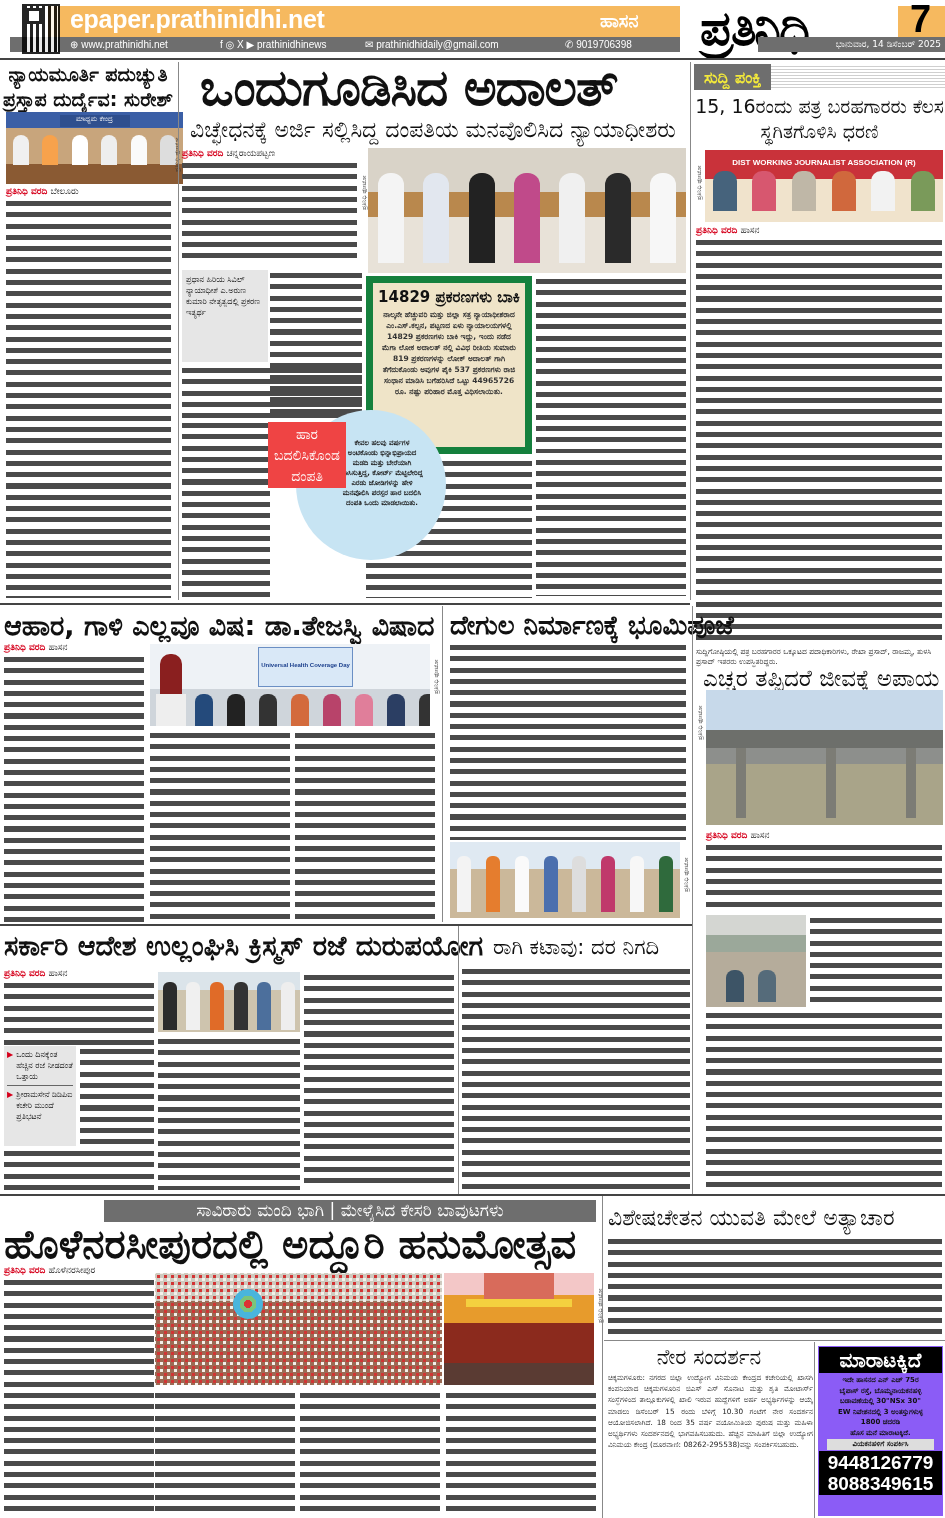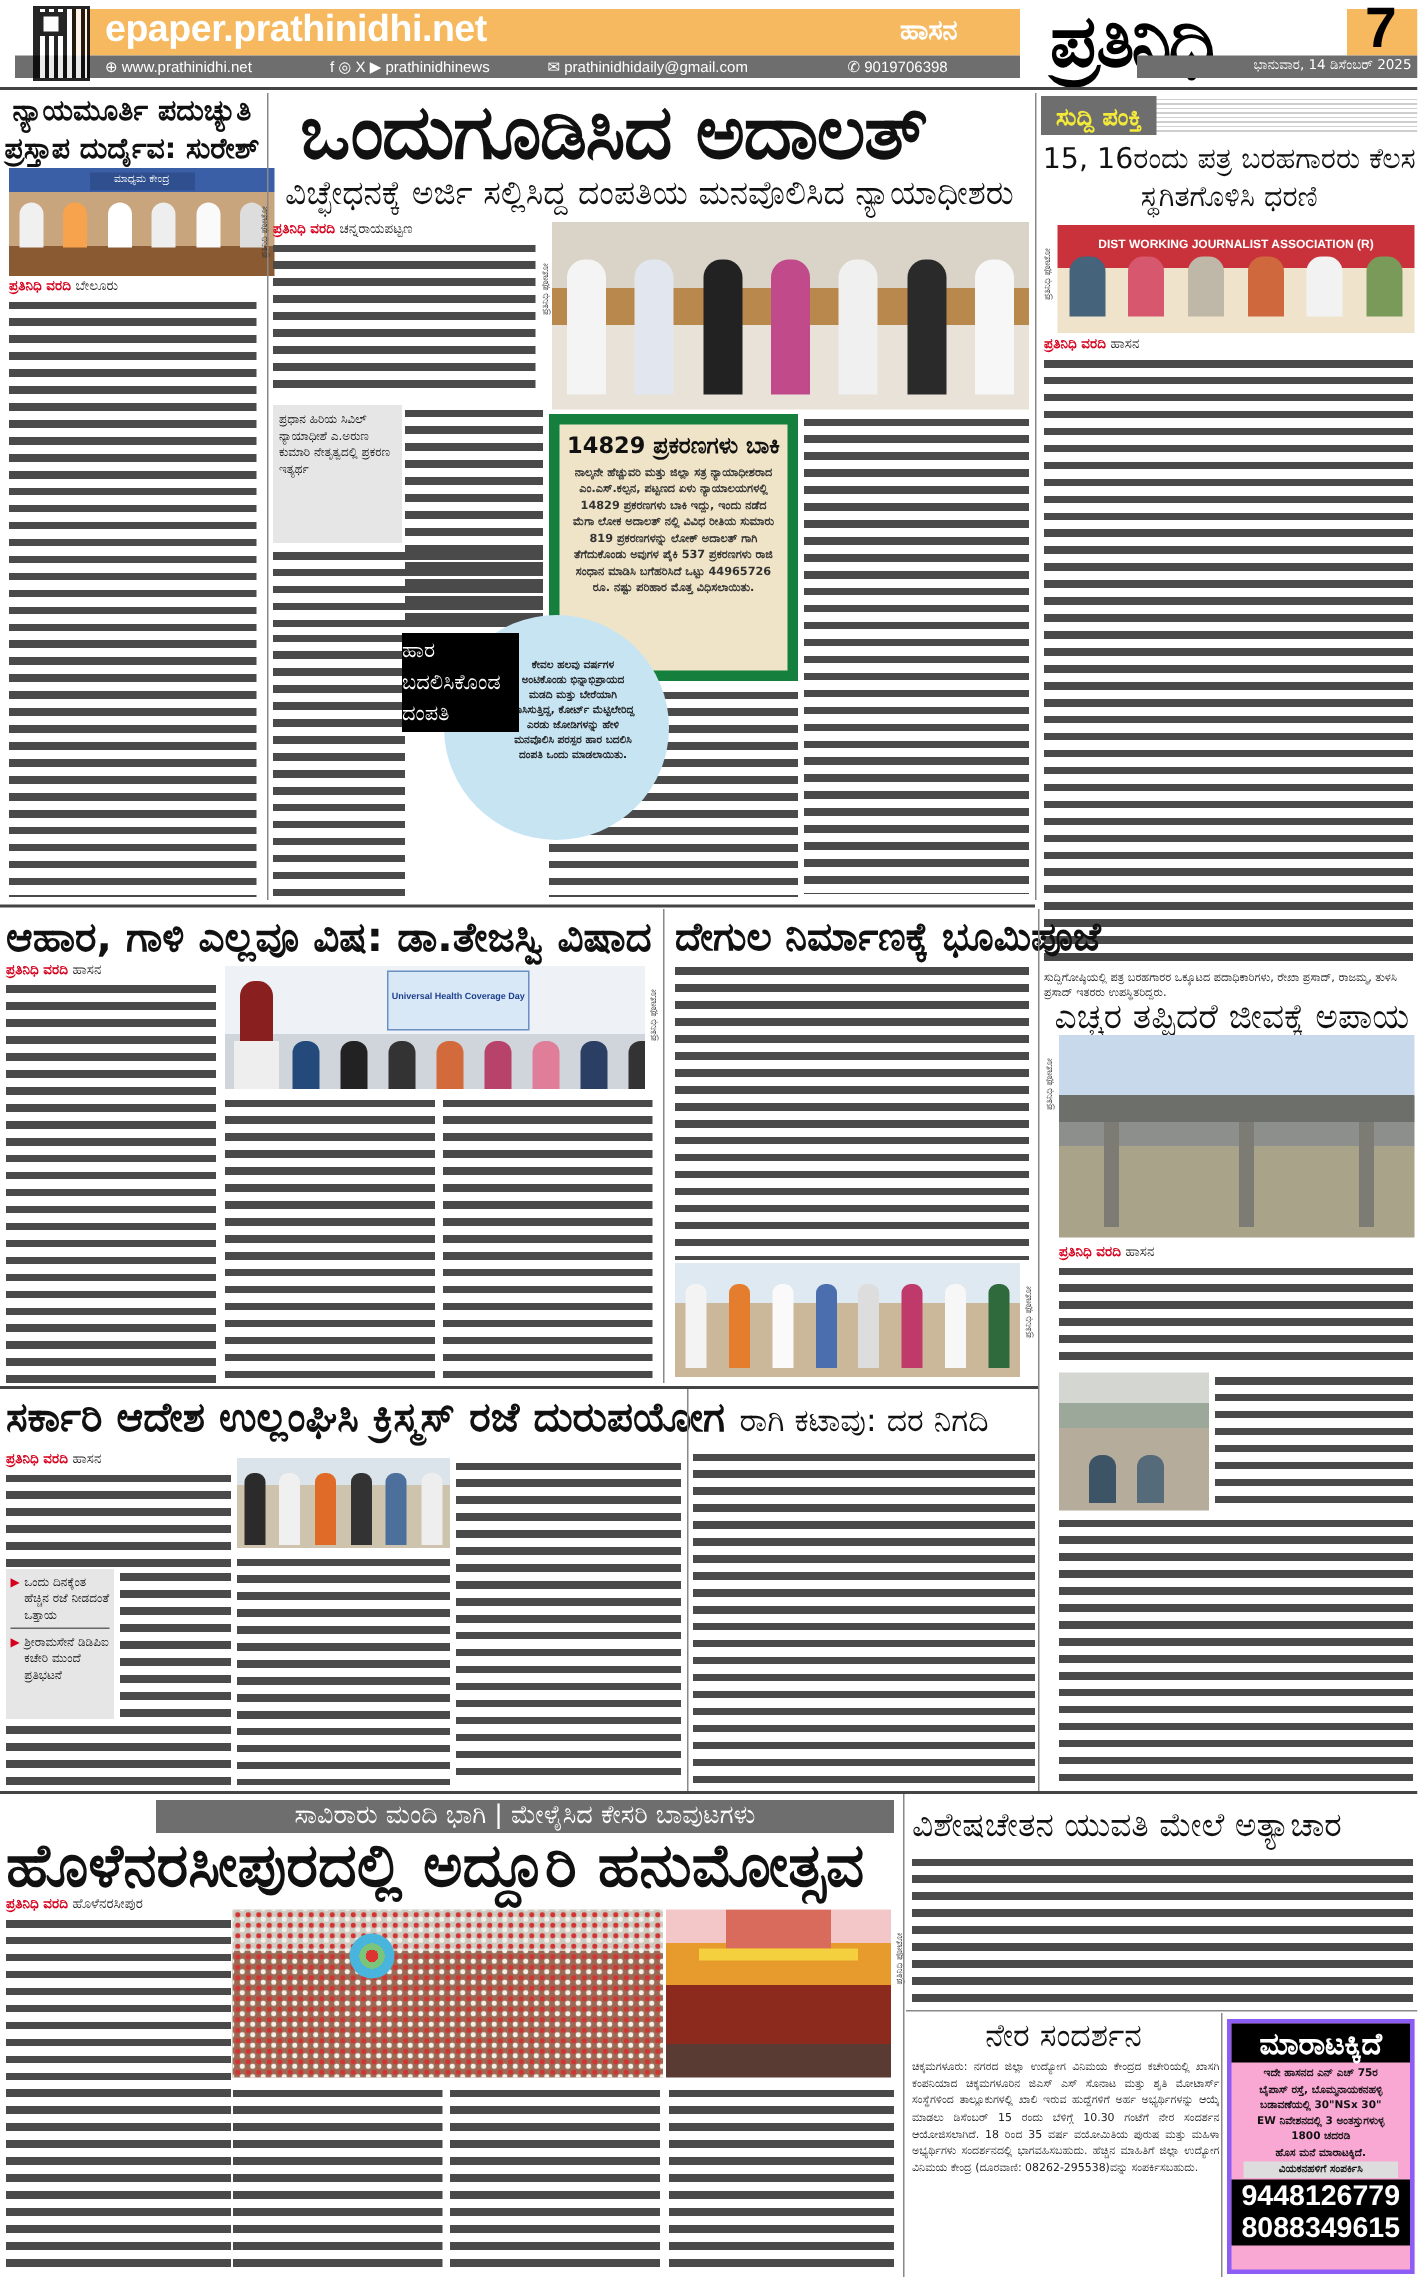--- a/index.html
+++ b/index.html
@@ -30,25 +30,25 @@
 .h-small{font:22px "DejaVu Sans",sans-serif;white-space:nowrap}
 .byline{font:bold 9px "DejaVu Sans",sans-serif;color:#d6001c}
 .byline span{color:#222;font-weight:normal}
 .body{font:8.2px/11.3px "DejaVu Sans",sans-serif;color:#222;text-align:justify;overflow:hidden;
  background:repeating-linear-gradient(180deg,transparent 0 3px,#4a4a4a 3px 8px,transparent 8px 11.3px);background-clip:content-box;color:transparent}
 .photo{overflow:hidden}
 .credit{font:6px "DejaVu Sans",sans-serif;writing-mode:vertical-rl;transform:rotate(180deg);color:#333}
 .badge{background:#6e6e6e;color:#f4ea3a;font:bold 16px "DejaVu Sans",sans-serif;padding:4px 10px}
 .stripes{background:repeating-linear-gradient(180deg,#fff 0 2px,#cfcfcf 2px 3px)}
 .factbox{background:#efe4c8;border:7px solid #15803d;text-align:center}
-.redbox{background:#000000;color:#fff;text-align:left;font:14px/21px "DejaVu Sans",sans-serif}
+.redbox{background:#ef4444;color:#fff;text-align:center;font:14px/21px "DejaVu Sans",sans-serif}
 .bluebubble{background:#c7e4f3;border-radius:50%}
 .sidebox{background:#e6e6e6;font:8px/11px "DejaVu Sans",sans-serif;padding:4px}
 .kicker{background:#6e6e6e;color:#fff;font:17px "DejaVu Sans",sans-serif;text-align:center}
-.adbox{background:#f9a8d4;border:3px solid #8b5cf6;text-align:center;font:bold 9px/13px "DejaVu Sans",sans-serif}
+.adbox{background:#8b5cf6;border:1px solid #8b5cf6;text-align:center;font:bold 9px/13px "DejaVu Sans",sans-serif}
 .adhead{background:#000;color:#fff;font:bold 26px "DejaVu Serif",serif;text-align:center}
 .adphone{background:#000;color:#fff;font:bold 24px/26px "Liberation Sans",sans-serif;text-align:center}
 </style>
 </head>
 <body>
 
 <div id="hdr" class="abs">
   <div class="abs orange"></div>
   <div class="abs grey"></div>
   <div class="abs qr"></div>

